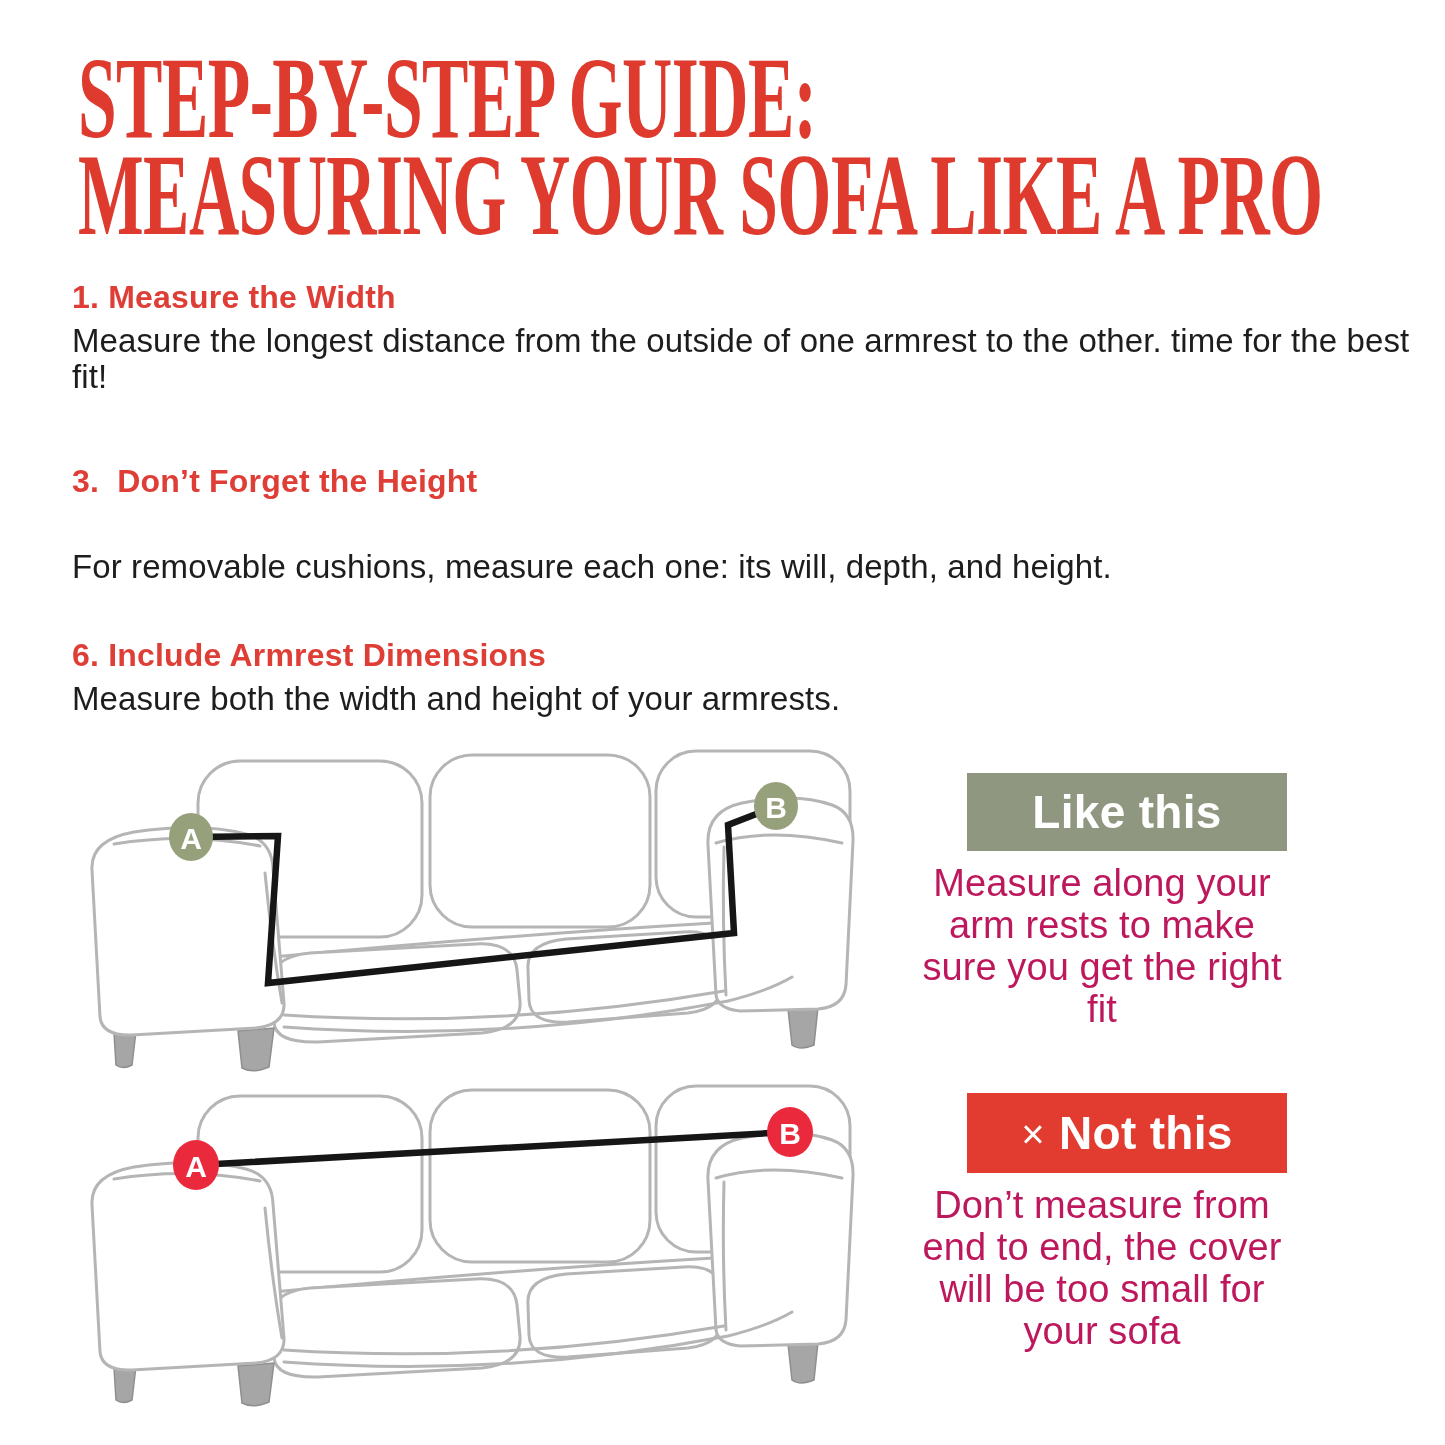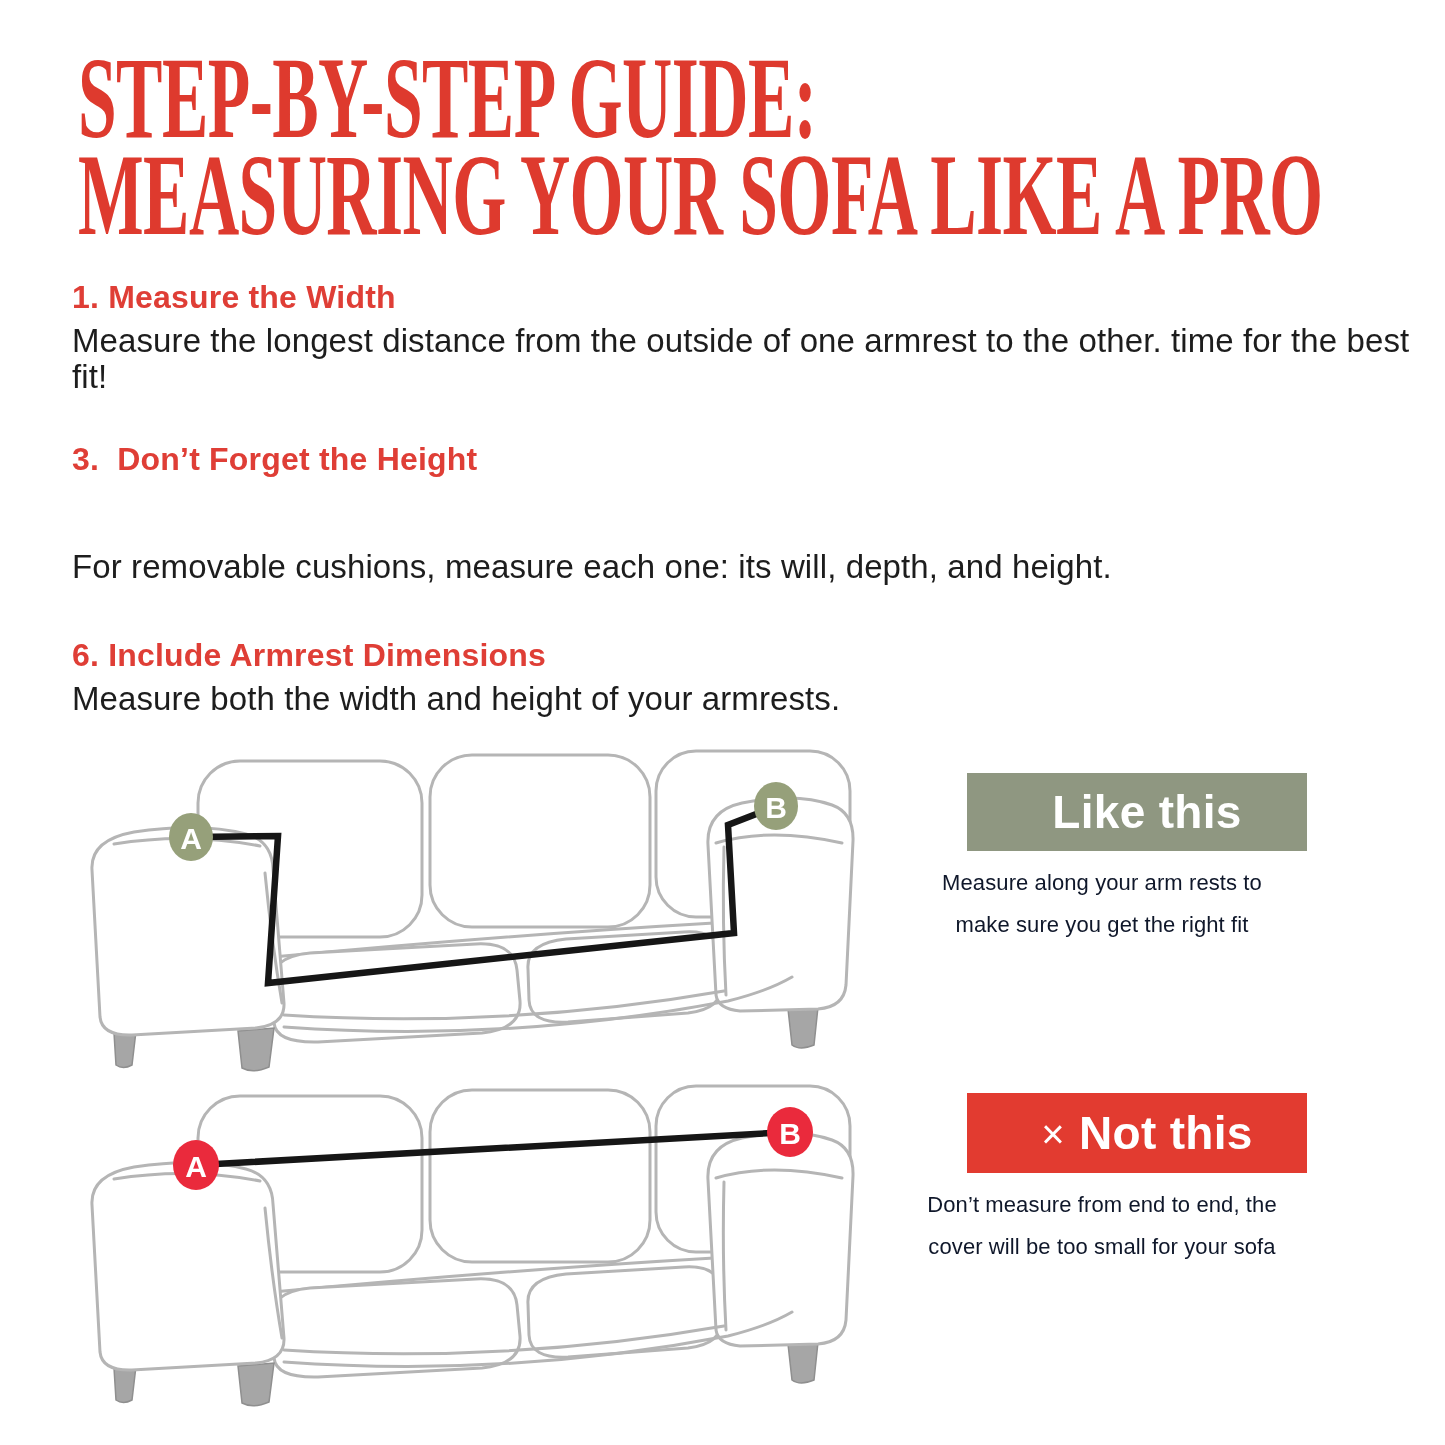--- a/index.html
+++ b/index.html
@@ -43,48 +43,48 @@
   .leg{fill:#a6a6a6;stroke:#8f8f8f;stroke-width:1.5;}
   .measure{fill:none;stroke:#161616;stroke-width:6.5;stroke-linejoin:miter;stroke-linecap:round;}
   .marker-label{
     fill:#ffffff;font-family:"Liberation Sans",sans-serif;
     font-size:30px;font-weight:700;text-anchor:middle;dominant-baseline:central;
   }
   
   .badge{
     position:absolute;width:320px;
     display:flex;align-items:center;justify-content:center;
-    color:#ffffff;font-weight:700;font-size:46px;letter-spacing:0.3px;padding-left:20px;
+    color:#ffffff;font-weight:700;font-size:46px;letter-spacing:0.3px;
   }
   .badge-green{left:967px;top:773px;height:78px;background:#8F9781;}
   .badge-red{left:967px;top:1093px;height:80px;background:#E23B30;}
   .cross-icon{font-weight:400;font-size:40px;margin-right:14px;position:relative;top:1px;}
   .side-text{
     position:absolute;left:912px;width:380px;margin:0;
-    text-align:center;color:#0f172a;
-    font-size:22px;line-height:42px;letter-spacing:0.1px;
+    text-align:center;color:#be185d;
+    font-size:38px;line-height:42px;letter-spacing:0.1px;
   }
   .like-text{top:862px;}
   .not-text{top:1184px;}
 </style>
 </head>
 <body>
 
 <div class="page">
 
   <h1 class="title">
     <span class="title-line">STEP-BY-STEP GUIDE:</span>
     <span class="title-line">MEASURING YOUR SOFA LIKE A PRO</span>
   </h1>
 
   <div class="step" style="top:279px">
     <h2 class="step-heading">1. Measure the Width</h2>
     <p class="step-body">Measure the longest distance from the outside of one armrest to the other. time for the best fit!</p>
   </div>
-  <div class="step" style="top:441px">
+  <div class="step" style="top:463px">
     <h2 class="step-heading">3.  Don’t Forget the Height</h2>
   </div>
   <div class="step" style="top:549px">
     <p class="step-body">For removable cushions, measure each one: its will, depth, and height.</p>
   </div>
   <div class="step" style="top:637px">
     <h2 class="step-heading">6. Include Armrest Dimensions</h2>
     <p class="step-body">Measure both the width and height of your armrests.</p>
   </div>
 

